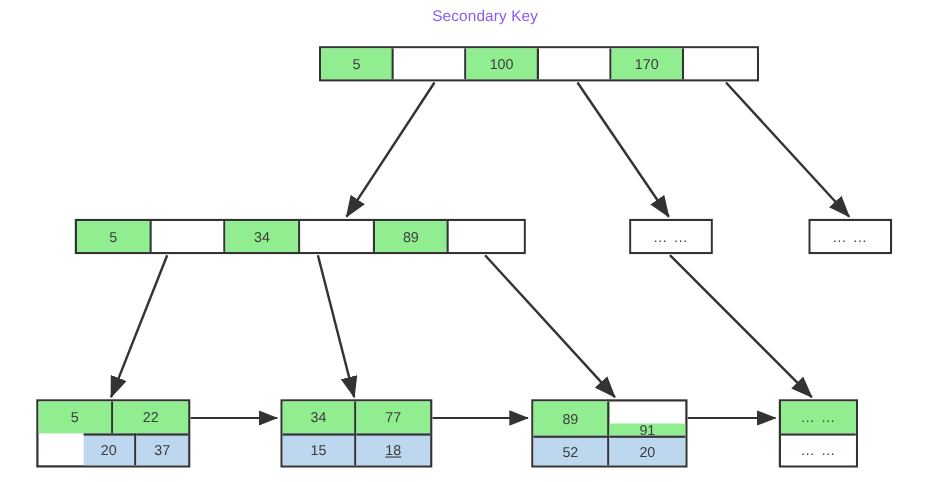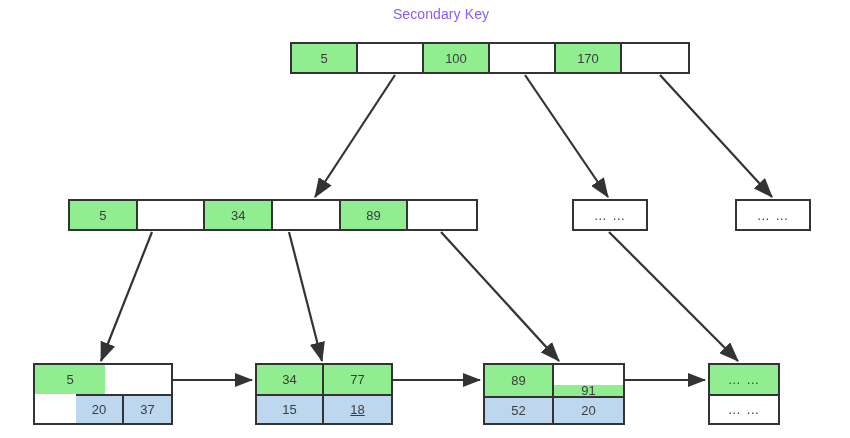--- a/index.html
+++ b/index.html
@@ -131,20 +131,21 @@
         </div>
       </div>
       <div class="node" style="left: 735px; top: 199px; width: 76px; height: 32px;">
         <div class="row" style="height: 32px;">
           <div class="cell dots" style="width: 76px;">…   …</div>
         </div>
       </div>
       <div class="node" style="left: 33px; top: 363px; width: 140px; height: 62px;">
         <div class="row" style="height: 31px;">
           <div class="cell green" style="width: 70px;">5</div>
+          <div class="cell green" style="width: 70px;">22</div>
         </div>
         <div class="row lower" style="height: 31px; padding-left: 41px;">
           <div class="cell blue" style="width: 70px;">20</div>
           <div class="cell blue" style="width: 70px;">37</div>
         </div>
       </div>
       <div class="node" style="left: 255px; top: 363px; width: 138px; height: 62px;">
         <div class="row" style="height: 31px;">
           <div class="cell green" style="width: 69px;">34</div>
           <div class="cell green" style="width: 69px;">77</div>

